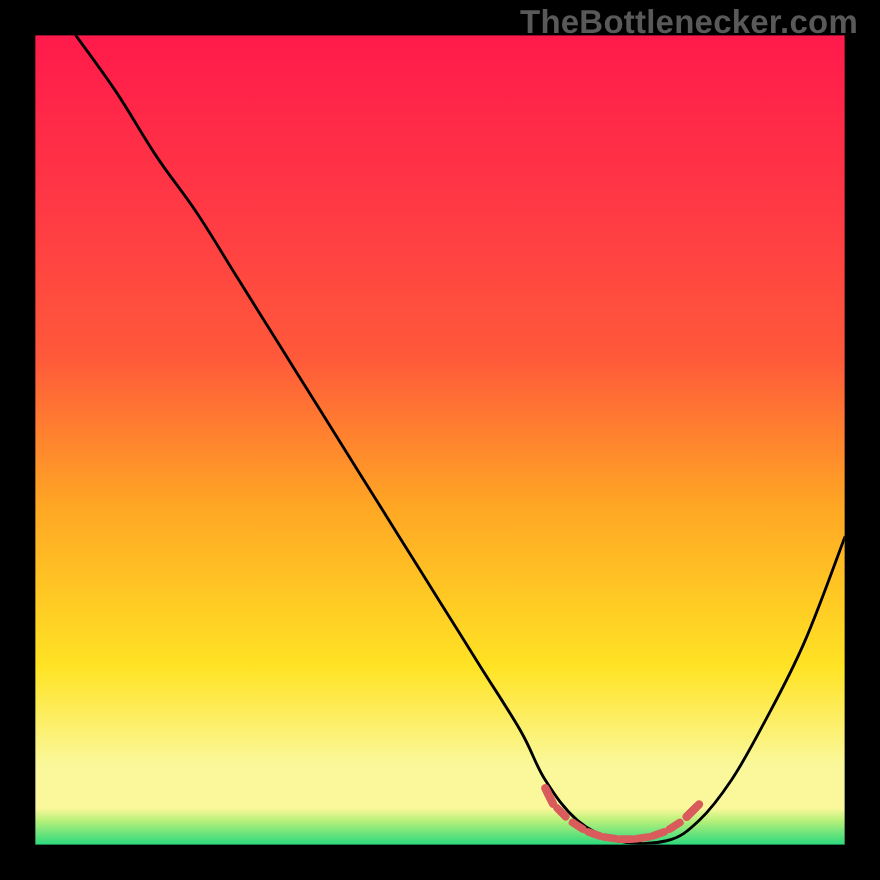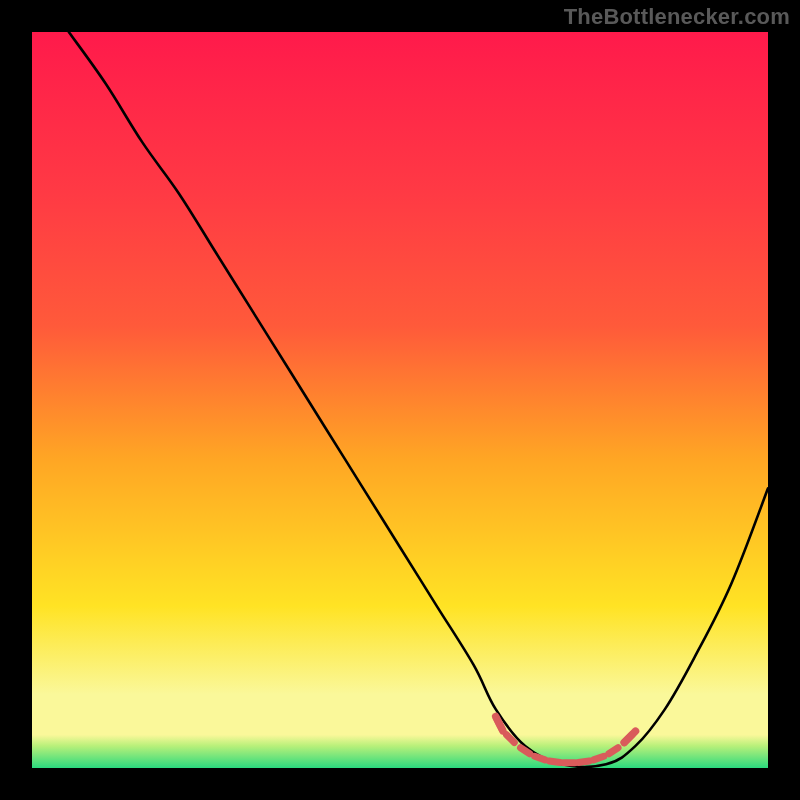--- a/index.html
+++ b/index.html
@@ -6,23 +6,23 @@
   html, body { width: 800px; height: 800px; background: #000; overflow: hidden; }
   .frame {
     position: relative;
     width: 800px;
     height: 800px;
     background: #000;
   }
   .watermark {
     position: absolute;
     top: 4px;
-    right: 10px;
+    right: 20px;
     font-family: Arial, Helvetica, sans-serif;
-    font-size: 22px;
+    font-size: 30px;
     font-weight: 600;
     color: #595959;
     letter-spacing: 0.2px;
   }
   .plot {
     position: absolute;
     left: 32px;
     top: 32px;
     width: 736px;
     height: 736px;

